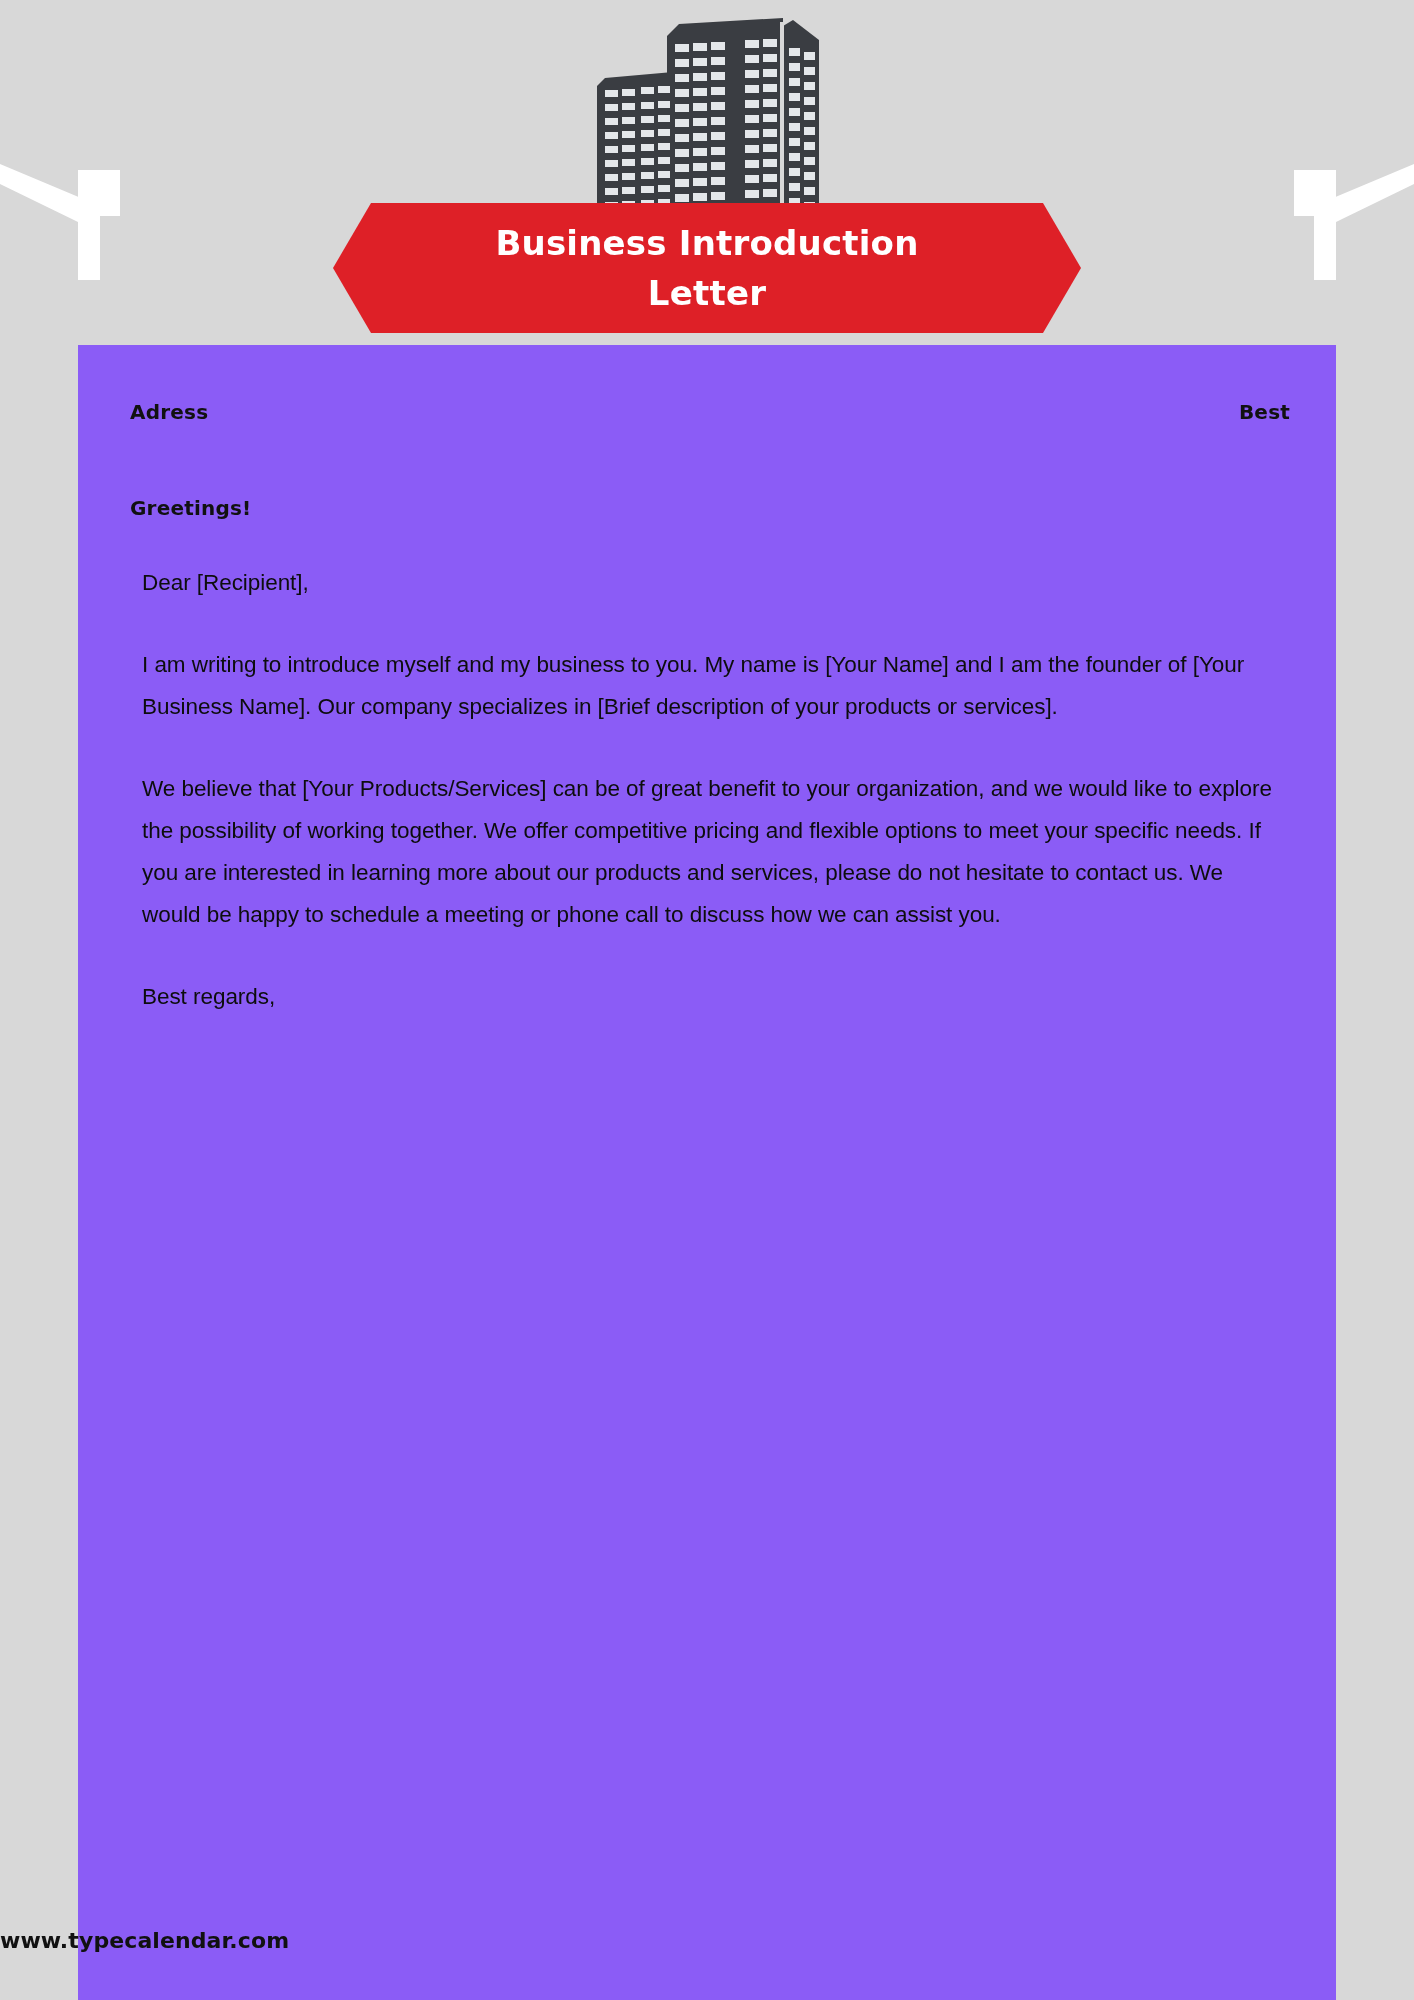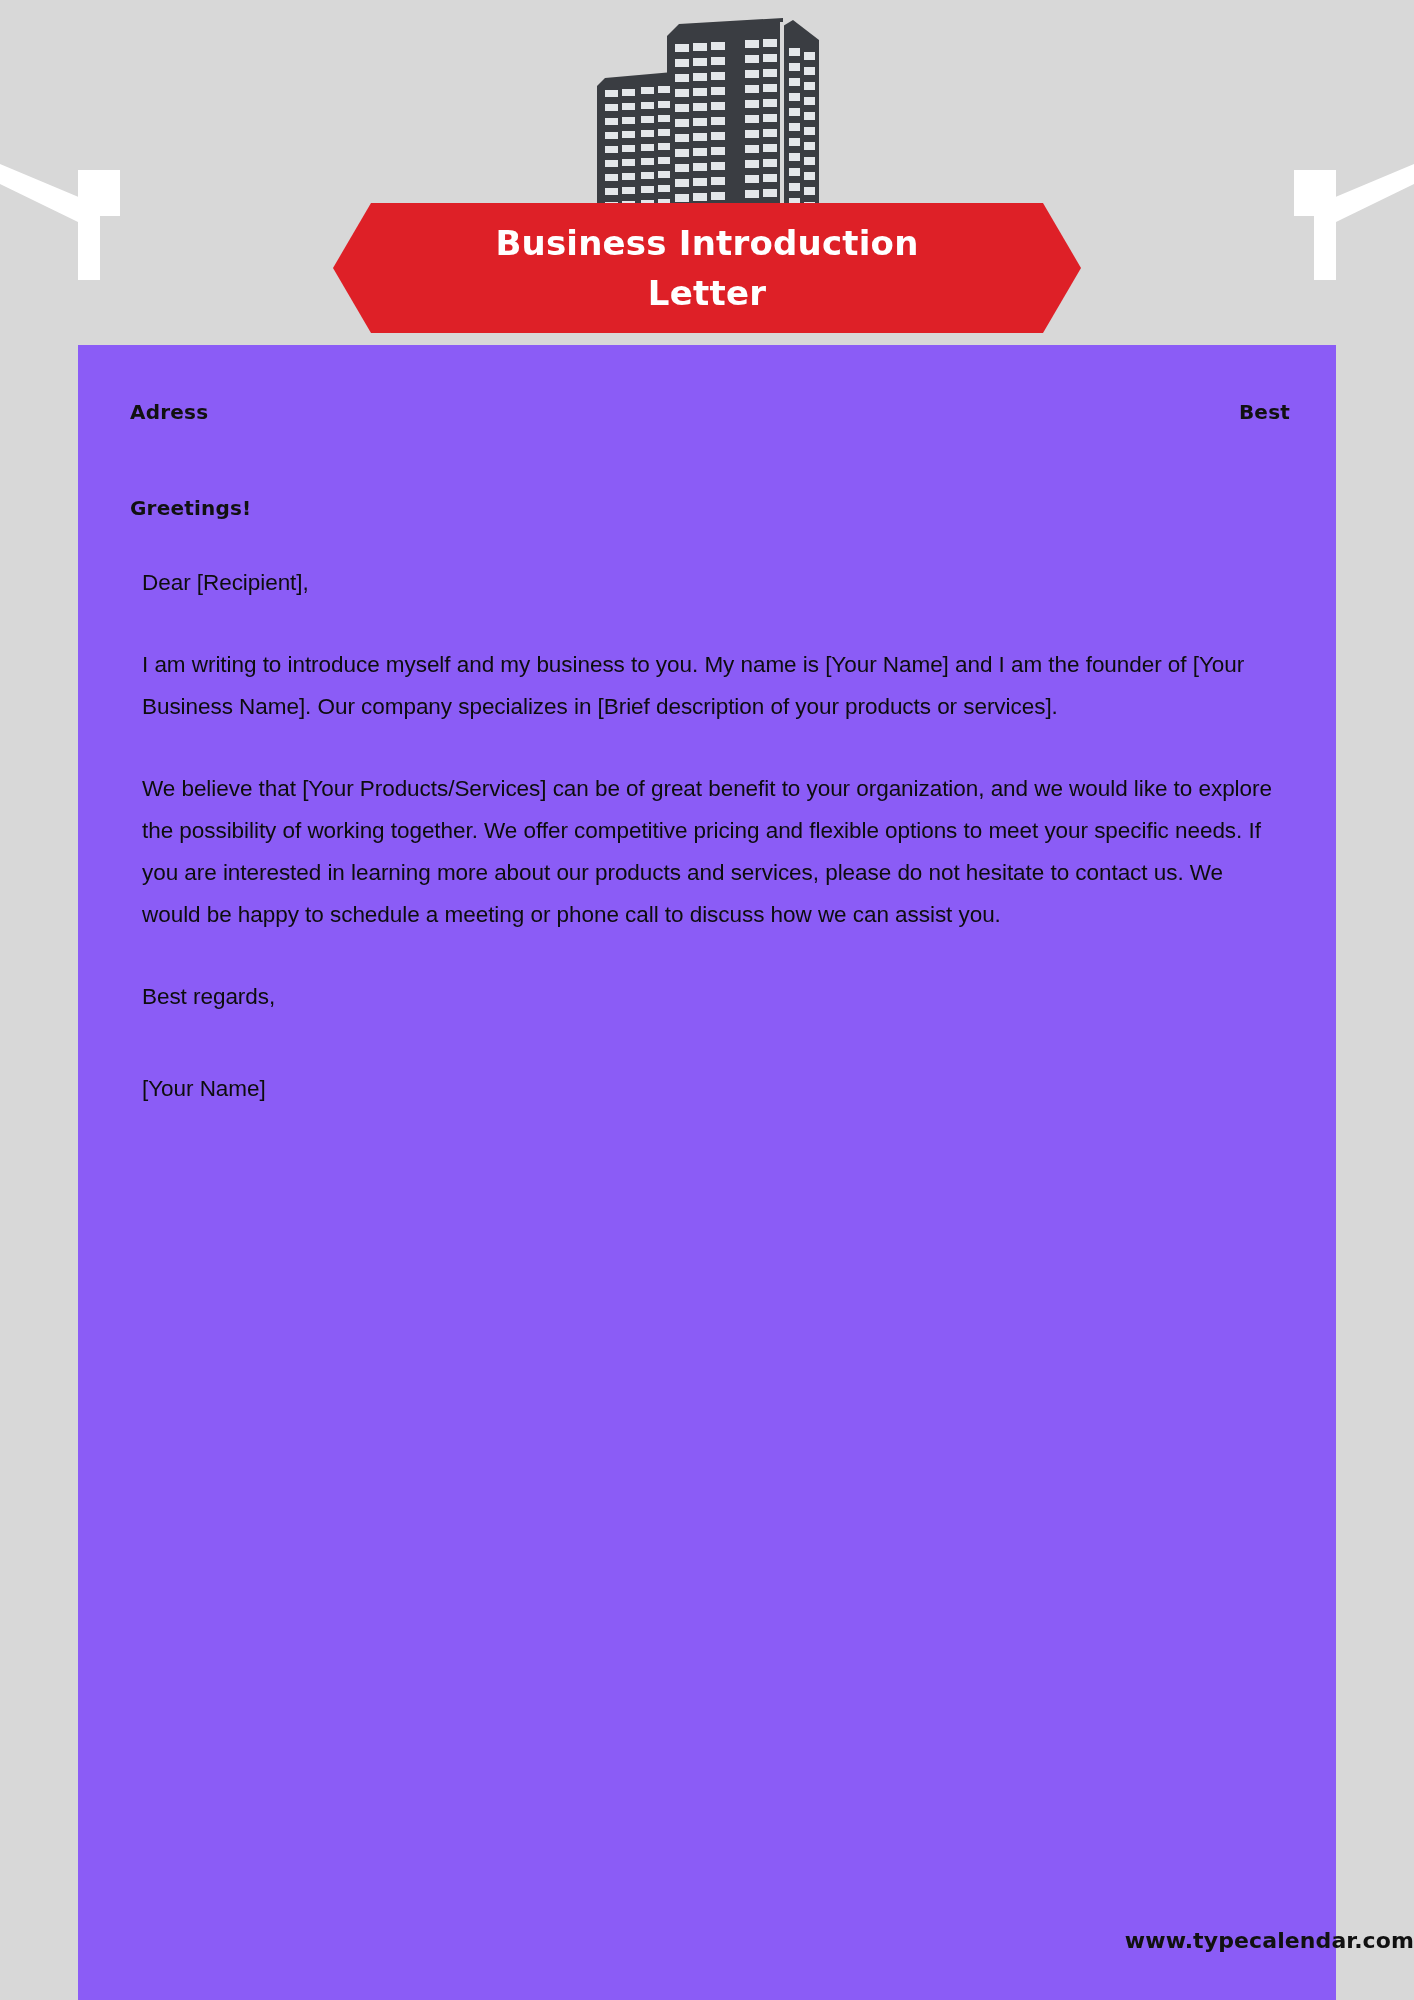--- a/index.html
+++ b/index.html
@@ -158,21 +158,21 @@
   }
   .para.first { padding-top: 30px; }
   .para.sig-space { padding-top: 38px; }
 
   
   .footer {
     position: absolute;
     left: 0;
     right: 0;
     top: 1928px;
-    text-align: right;
+    text-align: left;
   }
   .footer-url {
     font-family: "DejaVu Sans", sans-serif;
     font-weight: bold;
     font-size: 22px;
     color: #111111;
     letter-spacing: 0.1px;
   }
 </style>
 </head>
@@ -347,21 +347,20 @@
       <span class="meta-label">Best</span>
     </div>
 
     <div class="greeting">Greetings!</div>
 
     <div class="body-text">
       <p class="para first">Dear [Recipient],</p>
       <p class="para">I am writing to introduce myself and my business to you. My name is [Your Name] and I am the founder of [Your Business Name]. Our company specializes in [Brief description of your products or services].</p>
       <p class="para">We believe that [Your Products/Services] can be of great benefit to your organization, and we would like to explore the possibility of working together. We offer competitive pricing and flexible options to meet your specific needs. If you are interested in learning more about our products and services, please do not hesitate to contact us. We would be happy to schedule a meeting or phone call to discuss how we can assist you.</p>
       <p class="para">Best regards,</p>
-      <p class="para sig-space">[Your Name]</p>
     </div>
   </div>
 
   <div class="footer">
     <span class="footer-url">www.typecalendar.com</span>
   </div>
 
 </div>
 
 </body></html>

